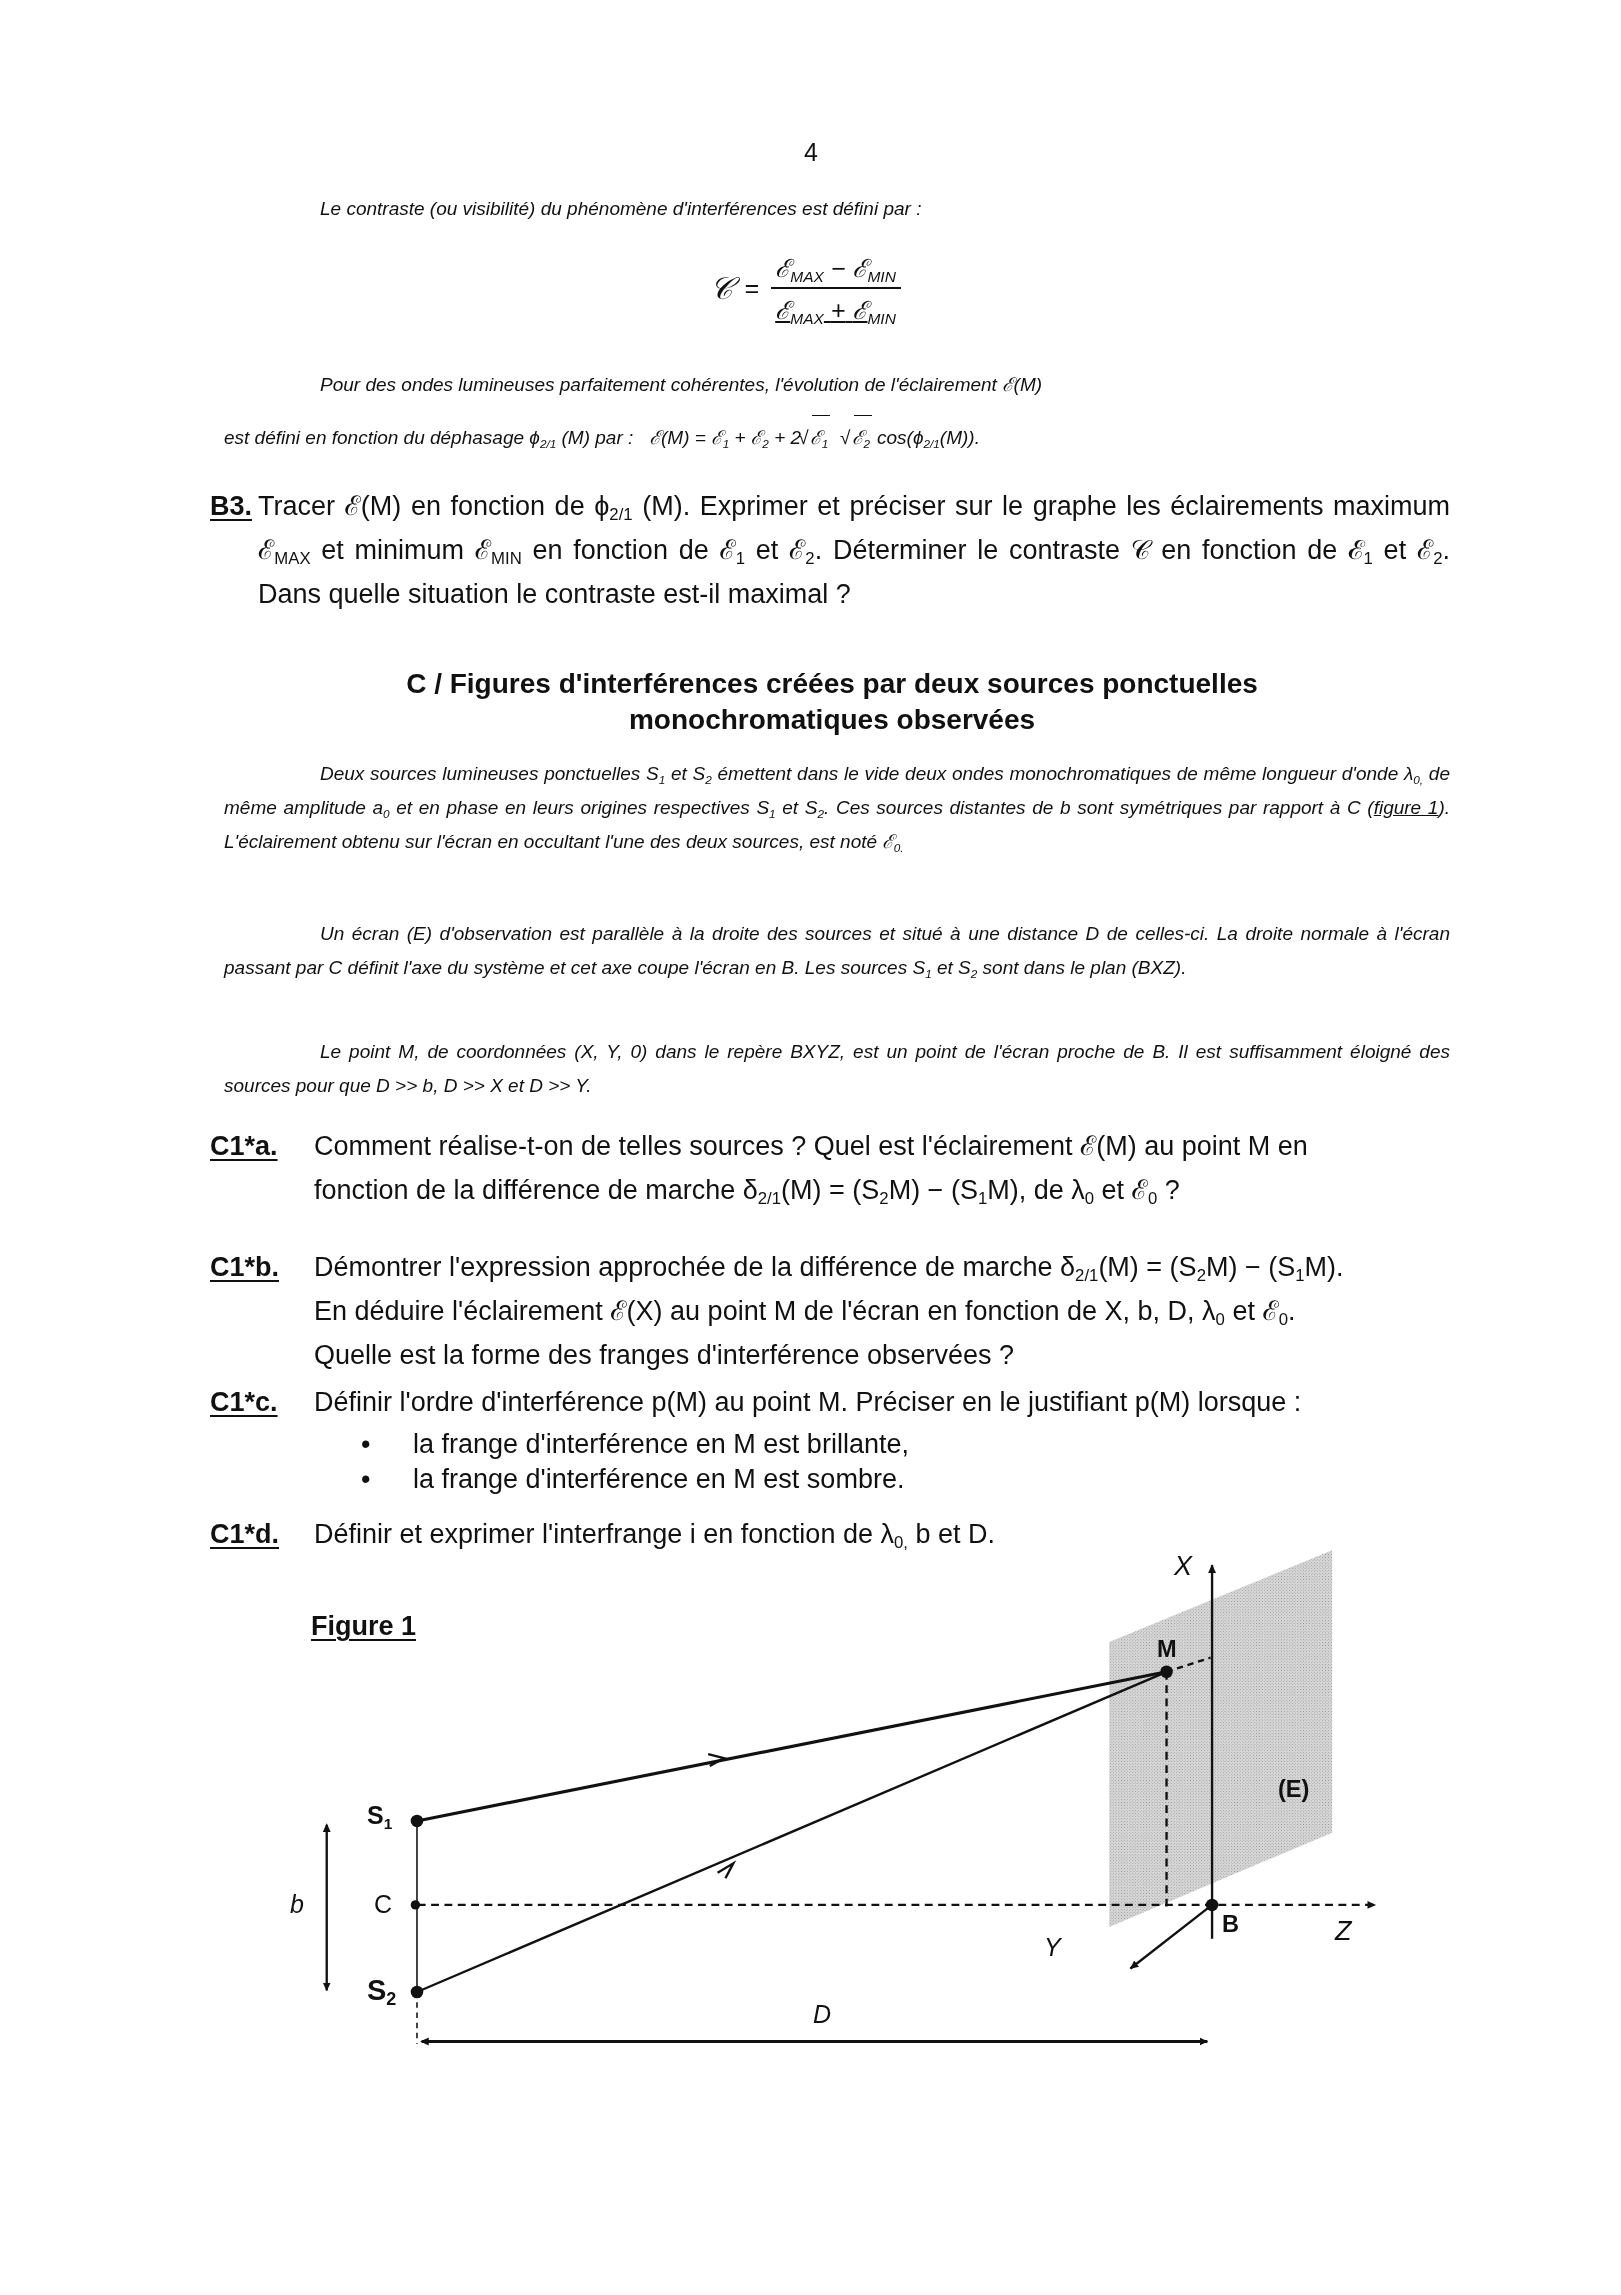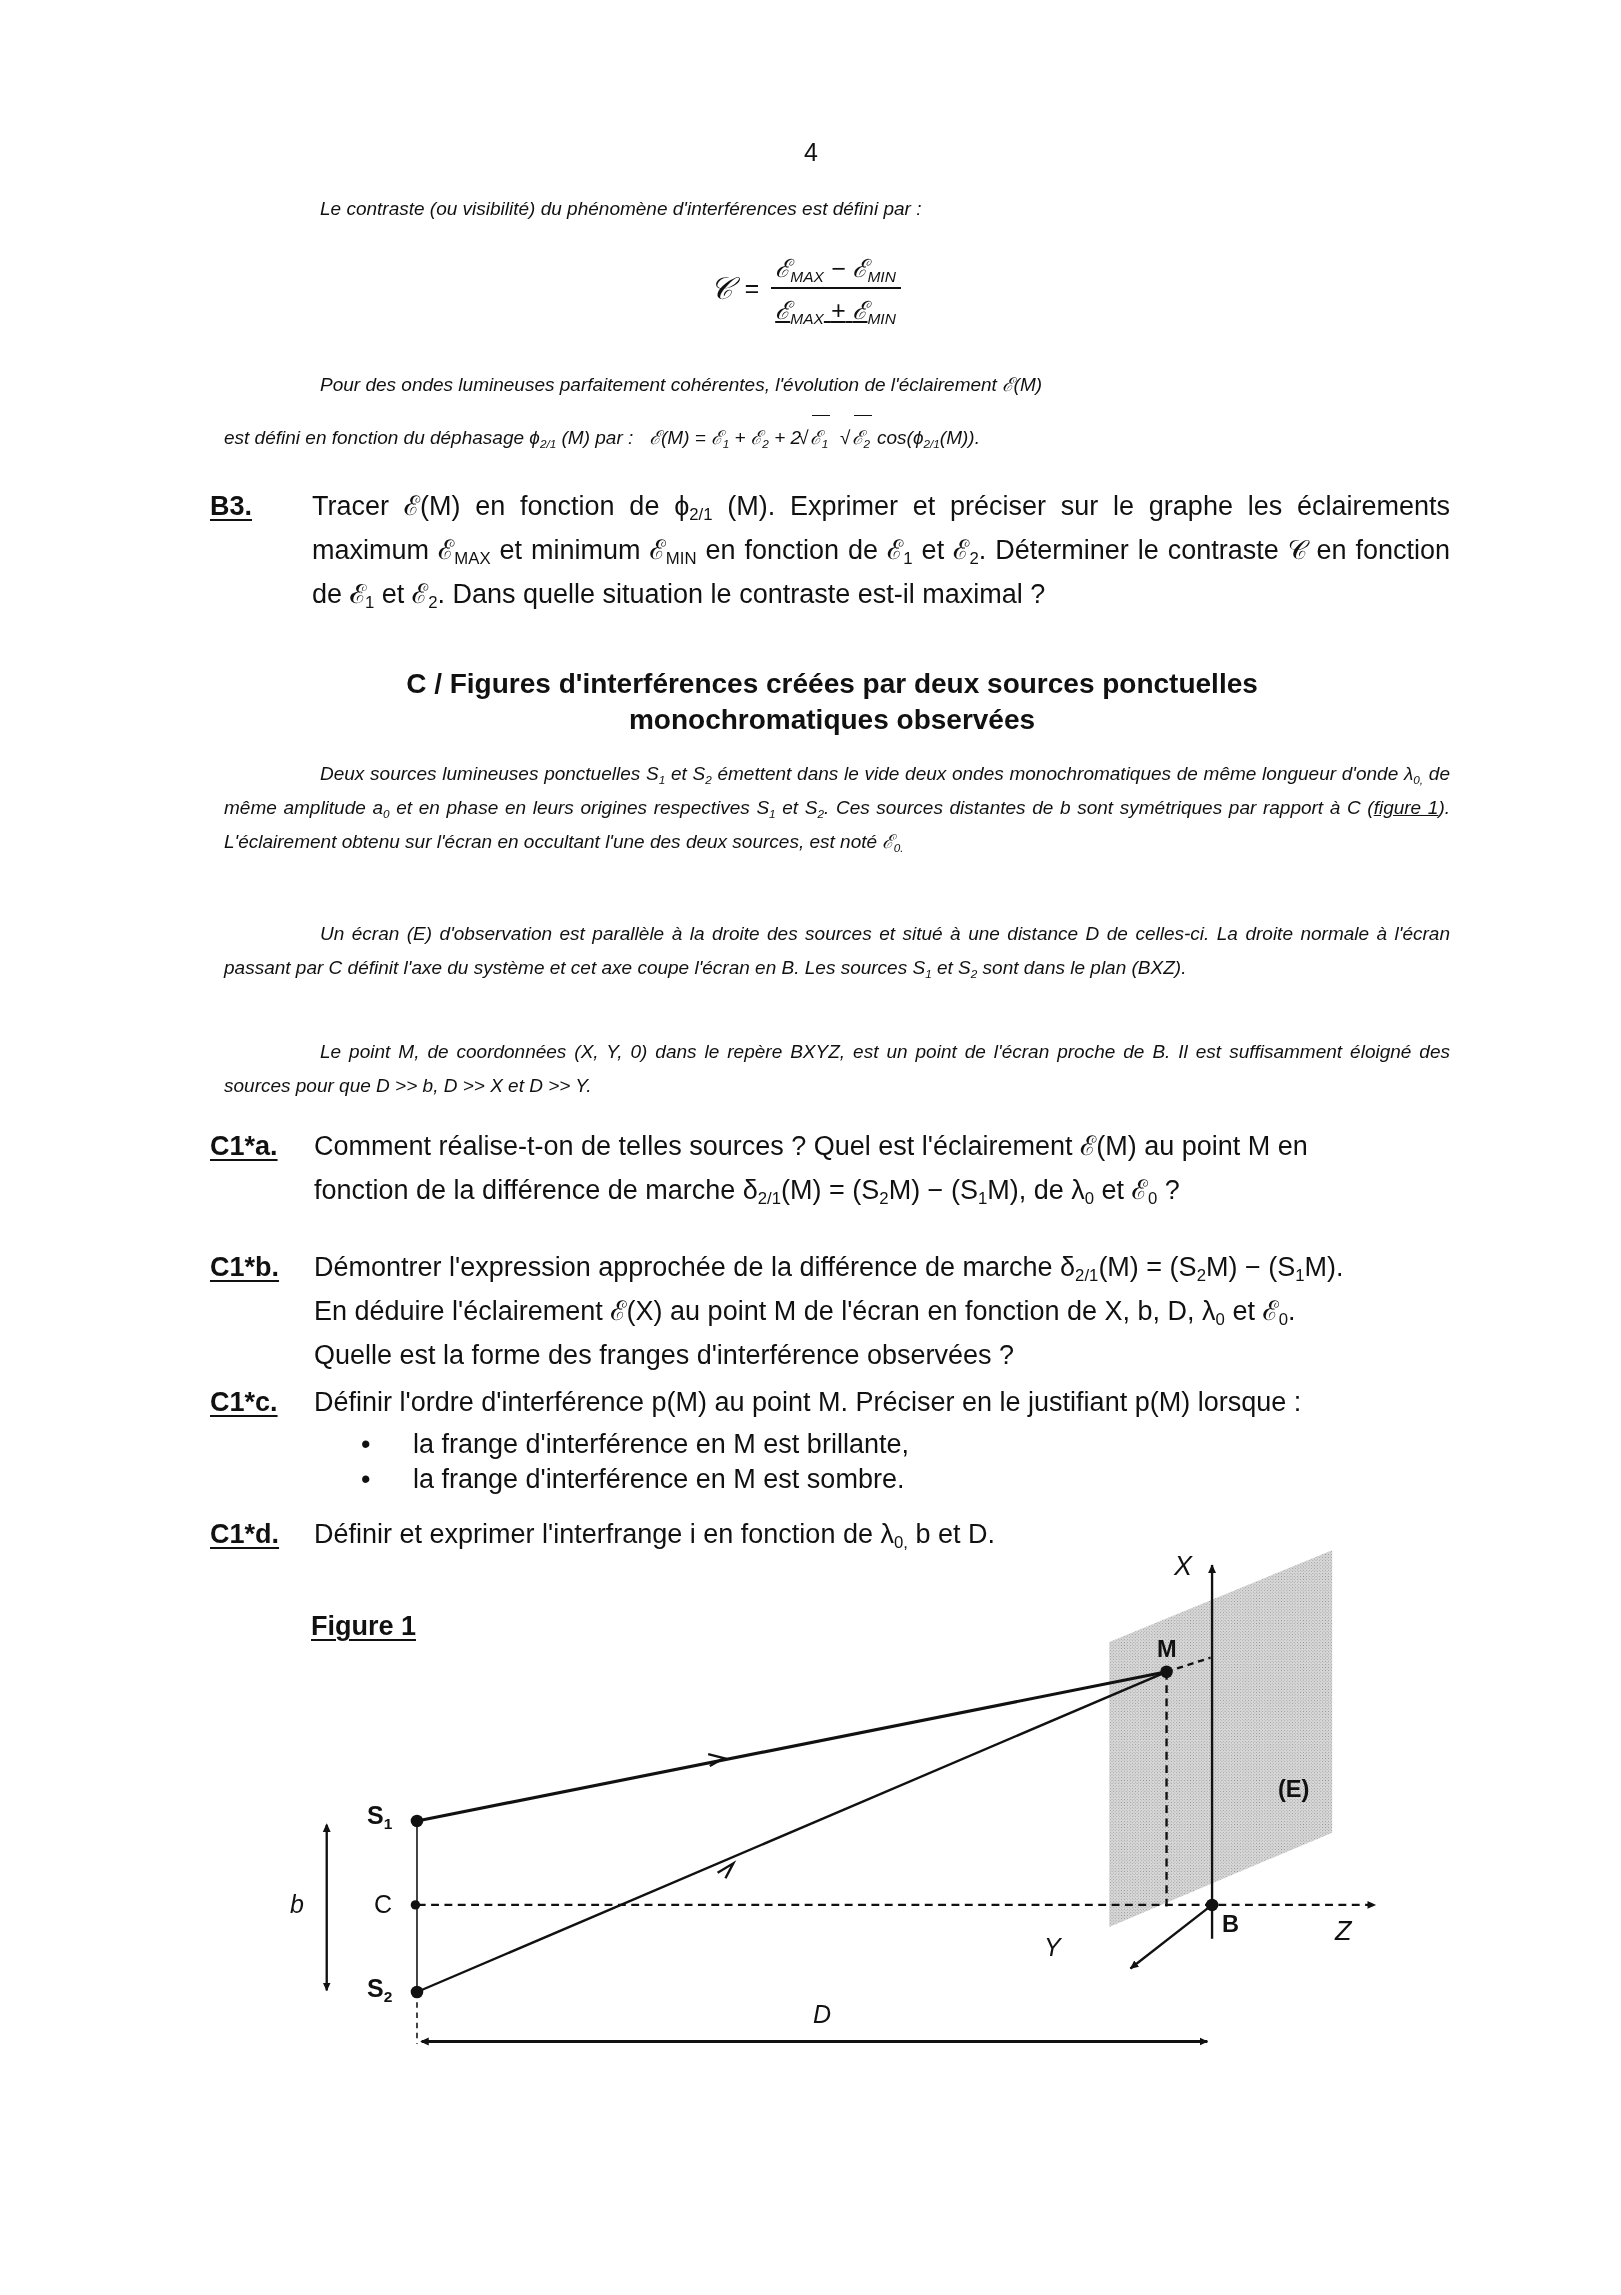--- a/index.html
+++ b/index.html
@@ -56,21 +56,21 @@
   <span>est défini en fonction du déphasage </span><span>ϕ</span><sub>2/1</sub><span> (M) par :</span>
   <span style="margin-left:11px;">
     <span>ℰ(M) = </span><span>ℰ</span><sub>1</sub><span> + </span><span>ℰ</span><sub>2</sub><span> + 2 </span>
     <span class="sqrt" style="margin-left:6px;"><span>ℰ</span><sub>1</sub></span>
     <span class="sqrt" style="margin-left:19px;"><span>ℰ</span><sub>2</sub></span><span> cos</span><span>(ϕ</span><sub>2/1</sub><span>(M)).</span>
   </span>
 </div>
 
 <div class="qrow" style="top:484px;">
   <span class="lab lbl">B3.</span>
-  <div class="body" style="margin-left:102px;">
+  <div class="body" style="margin-left:48px;">
     <span>Tracer ℰ(M) en fonction de ϕ</span><sub>2/1</sub><span> (M). Exprimer et préciser sur le graphe les éclairements maximum ℰ</span><sub>MAX</sub><span> et minimum ℰ</span><sub>MIN</sub><span> en fonction de ℰ</span><sub>1</sub><span> et ℰ</span><sub>2</sub><span>. Déterminer le contraste 𝒞 en fonction de ℰ</span><sub>1</sub><span> et ℰ</span><sub>2</sub><span>. Dans quelle situation le contraste est-il maximal ?</span>
   </div>
 </div>
 
 <div class="abs title center" style="left:204px; width:1256px; top:666px;">
   <div>C / Figures d'interférences créées par deux sources ponctuelles</div>
   <div>monochromatiques observées</div>
 </div>
 
 <div class="abs txt it just" style="left:224px; top:757px; width:1226px; line-height:34px; text-indent:96px;">
@@ -161,21 +161,21 @@
 
   <circle cx="531" cy="2320" r="8" fill="#111"></circle>
   <circle cx="529" cy="2427" r="6" fill="#111"></circle>
   <circle cx="531" cy="2538" r="8" fill="#111"></circle>
   <circle cx="1486" cy="2130" r="8" fill="#111"></circle>
   <circle cx="1544" cy="2427" r="8" fill="#111"></circle>
 </svg>
 
 <div class="abs" style="left:367px; top:1801px; font-size:25px; font-weight:bold;"><span>S</span><sub>1</sub></div>
 <div class="abs" style="left:374px; top:1890px; font-size:25px;">C</div>
-<div class="abs" style="left:367px; top:1974px; font-size:25px; font-weight:bold;"><span>S</span><sub>2</sub></div>
+<div class="abs" style="left:367px; top:1974px; font-size:29px; font-weight:bold;"><span>S</span><sub>2</sub></div>
 <div class="abs it" style="left:290px; top:1890px; font-size:25px;">b</div>
 <div class="abs it" style="left:813px; top:2000px; font-size:25px;">D</div>
 <div class="abs" style="left:1157px; top:1636px; font-size:23.6px; font-weight:bold;">M</div>
 <div class="abs" style="left:1222px; top:1911px; font-size:23.6px; font-weight:bold;">B</div>
 <div class="abs" style="left:1278px; top:1776px; font-size:23.6px; font-weight:bold;">(E)</div>
 <div class="abs it" style="left:1174px; top:1551px; font-size:27px;">X</div>
 <div class="abs it" style="left:1044px; top:1933px; font-size:25px;">Y</div>
 <div class="abs it" style="left:1335px; top:1916px; font-size:27px;">Z</div>
 
 

